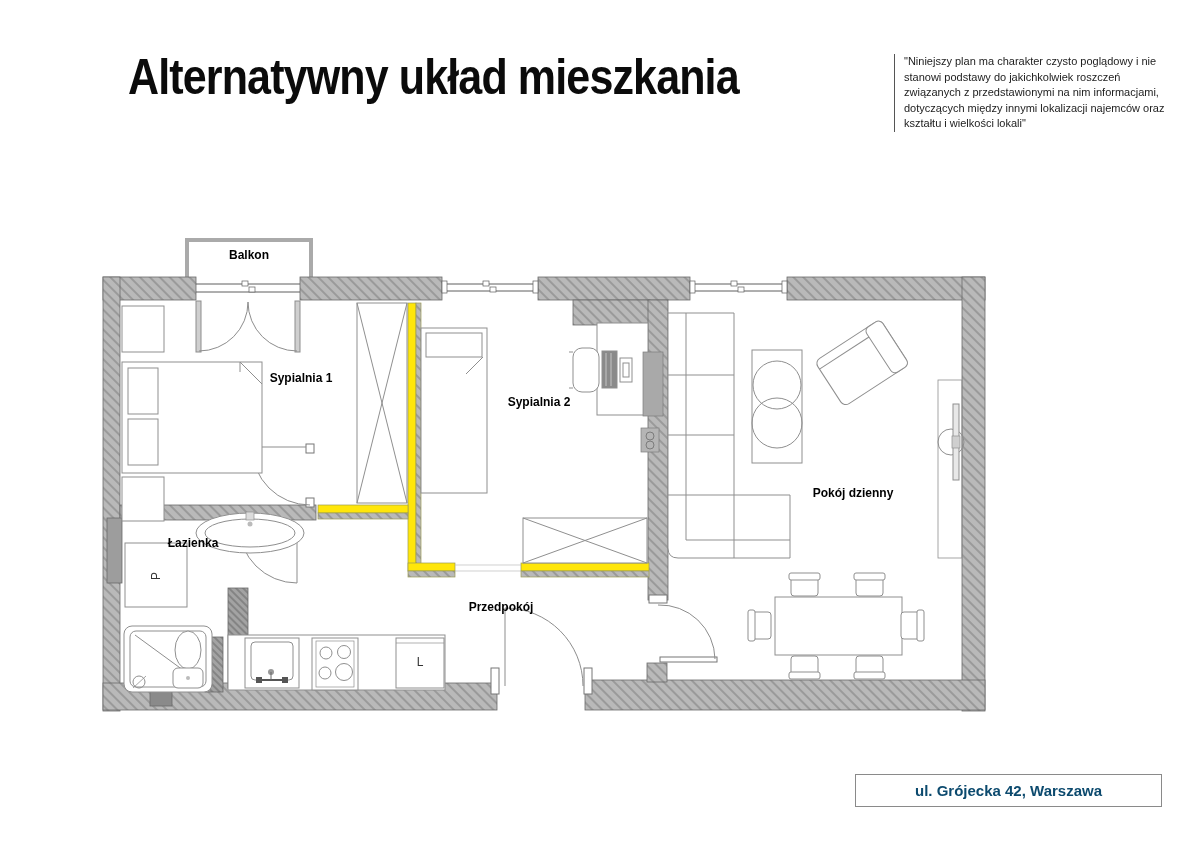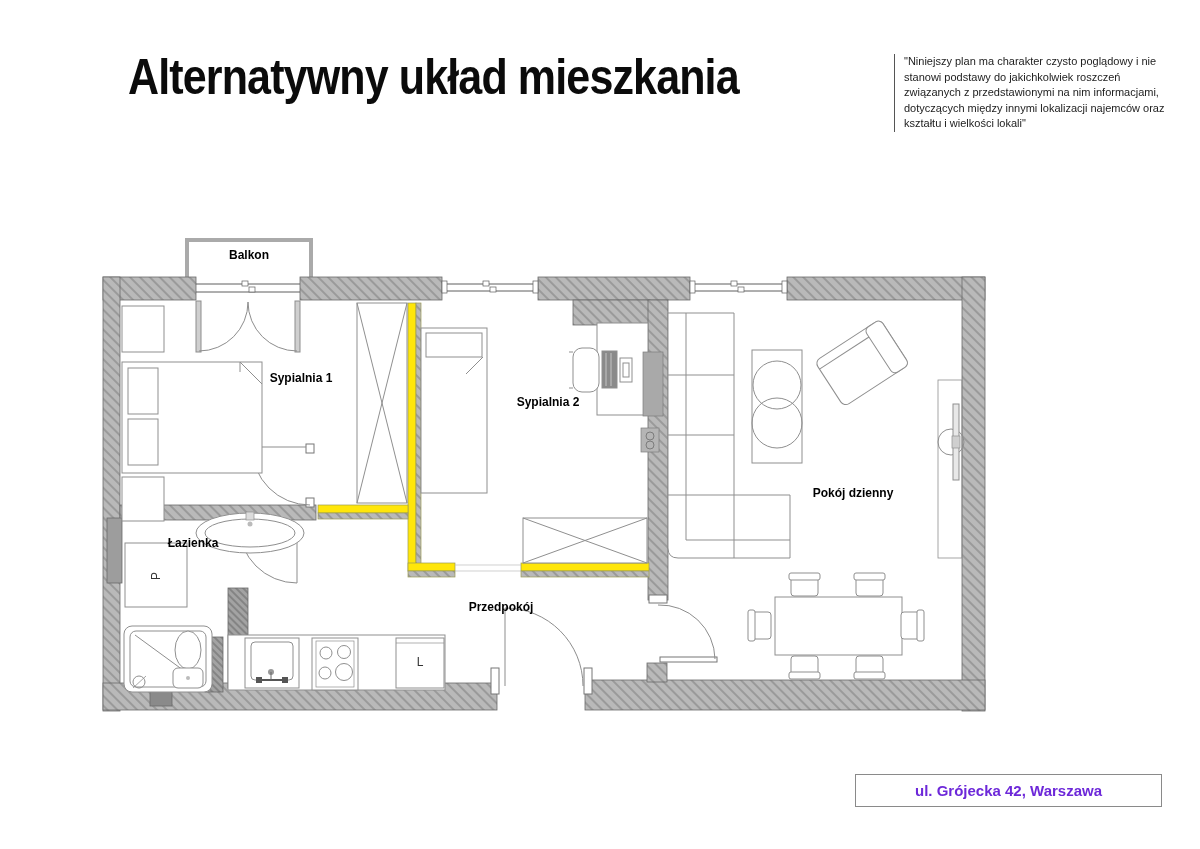--- a/index.html
+++ b/index.html
@@ -3,21 +3,21 @@
 <meta charset="utf-8">
 <style>
   html,body{margin:0;padding:0;background:#ffffff;}
   body{width:1200px;height:849px;position:relative;font-family:"Liberation Sans",sans-serif;overflow:hidden;}
   .abs{position:absolute;}
   #title{left:128px;top:48px;font-size:50px;font-weight:bold;color:#0b0b0b;letter-spacing:-1px;
          transform:scaleX(.86);transform-origin:left top;white-space:nowrap;}
   #disclaimer{left:894px;top:54px;width:272px;font-size:11px;line-height:15.5px;color:#1c1c1c;
               border-left:1.5px solid #555;padding-left:9px;}
   #addressBox{left:855px;top:774px;width:305px;height:31px;border:1.5px solid #8a8a8a;background:#fff;
-              font-size:15px;font-weight:bold;color:#6d28d9;text-align:center;line-height:31px;}
+              font-size:15px;font-weight:bold;color:#0c4a6e;text-align:center;line-height:31px;}
   .roomlabel{font-size:12px;font-weight:bold;color:#000;white-space:nowrap;transform:translateX(-50%);}
   .applabel{font-size:12px;color:#333;white-space:nowrap;transform:translate(-50%,-50%);}
   .rot{transform:translate(-50%,-50%) rotate(-90deg);}
   svg{position:absolute;left:0;top:0;}
 </style>
 </head>
 <body>
 
 <svg width="1200" height="849" viewBox="0 0 1200 849">
   <defs>
@@ -240,19 +240,19 @@
 </svg>
 
 <div id="title" class="abs">Alternatywny układ mieszkania</div>
 
 <div id="disclaimer" class="abs">"Niniejszy plan ma charakter czysto poglądowy i nie stanowi podstawy do jakichkolwiek roszczeń związanych z przedstawionymi na nim informacjami, dotyczących między innymi lokalizacji najemców oraz kształtu i wielkości lokali"</div>
 
 <div id="addressBox" class="abs">ul. Grójecka 42, Warszawa</div>
 
 <span class="abs roomlabel" style="left:249px;top:248px;">Balkon</span>
 <span class="abs roomlabel" style="left:301px;top:371px;">Sypialnia 1</span>
-<span class="abs roomlabel" style="left:539px;top:395px;margin-left:9px;">Sypialnia 2</span>
+<span class="abs roomlabel" style="left:539px;top:395px;">Sypialnia 2</span>
 <span class="abs roomlabel" style="left:853px;top:486px;">Pokój dzienny</span>
 <span class="abs roomlabel" style="left:193px;top:536px;">Łazienka</span>
 <span class="abs roomlabel" style="left:501px;top:600px;">Przedpokój</span>
 
 <span class="abs applabel" style="left:420px;top:662px;">L</span>
 <span class="abs applabel rot" style="left:156px;top:576px;">P</span>
 
 </body></html>

